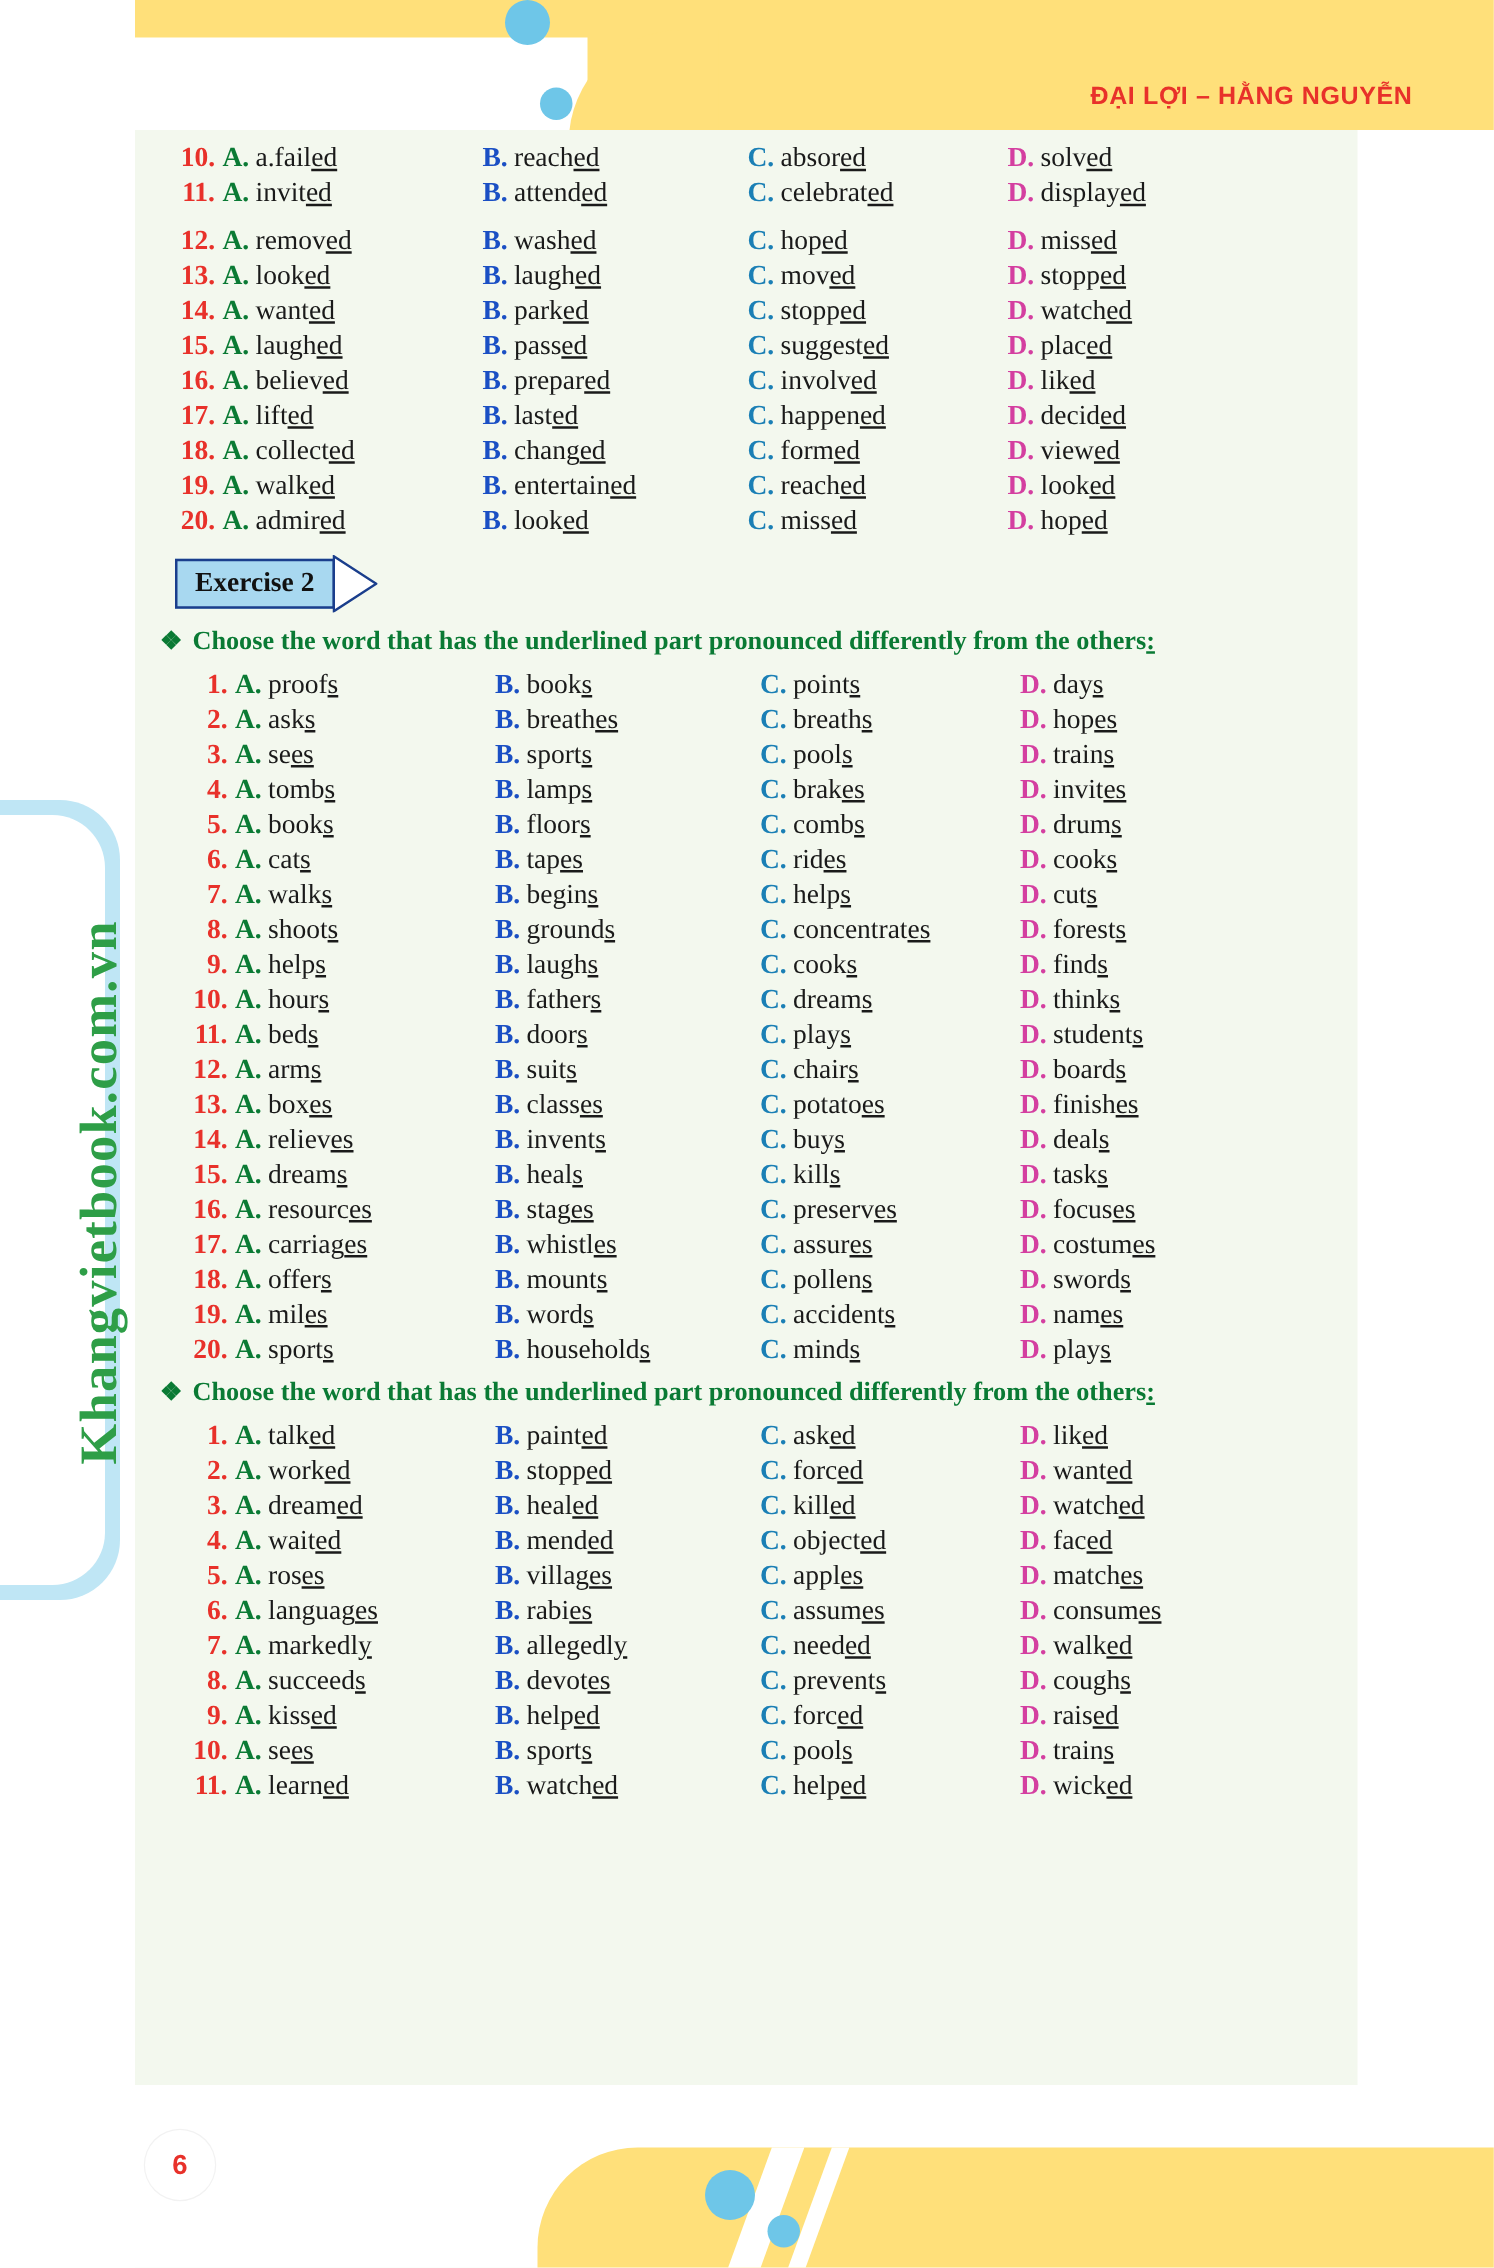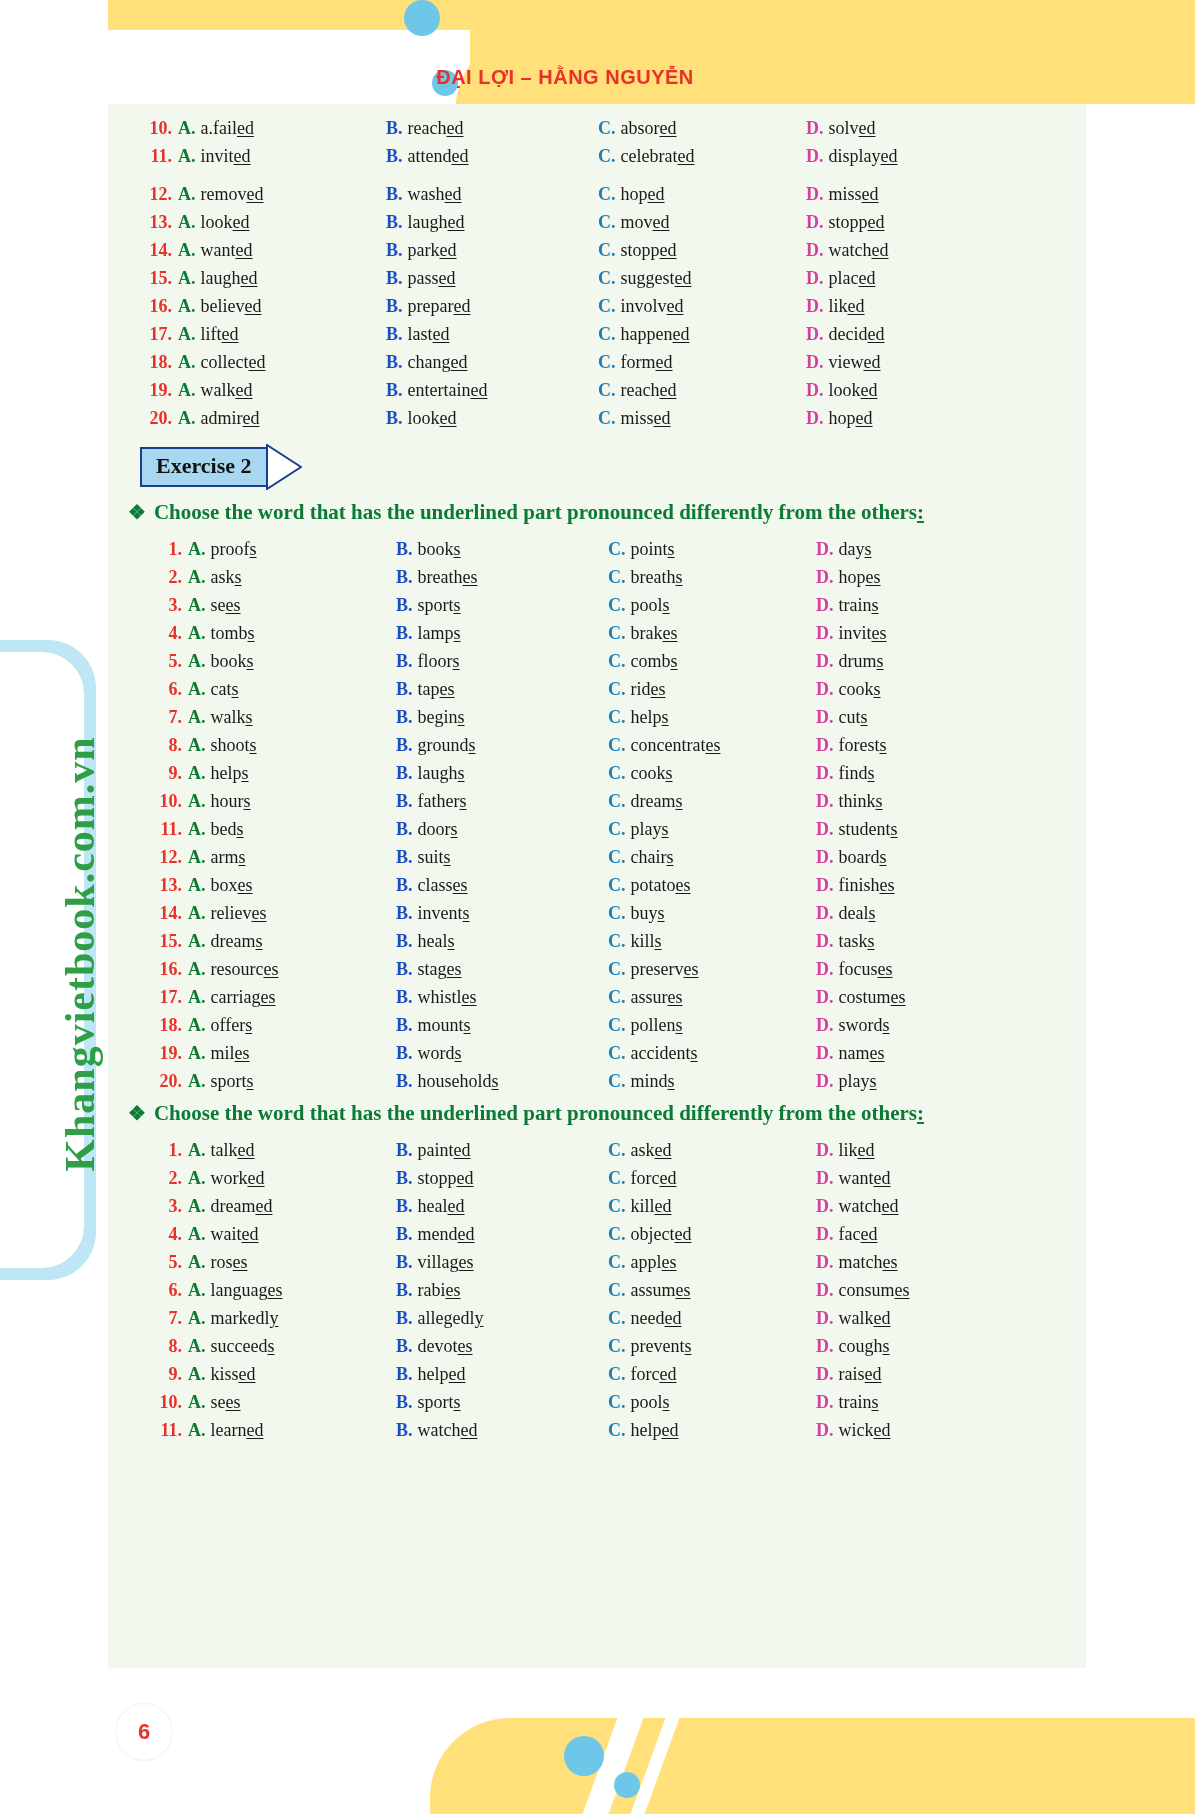--- a/index.html
+++ b/index.html
@@ -118,39 +118,39 @@
     position: absolute;
     left: 108px; top: 104px;
     width: 978px; height: 1564px;
     background: #f3f8ee;
   }
 
   .header-name {
     position: absolute;
     left: 0; top: 66px;
     width: 1130px;
-    text-align: center;
+    text-align: right;
     font-family: "Liberation Sans", sans-serif;
     font-size: 20px;
     font-weight: bold;
     color: #e8312a;
     letter-spacing: 0.5px;
   }
 
   .content {
     position: absolute;
     left: 128px; top: 112px;
     width: 950px;
   }
 
   
   .qrow {
     display: flex;
-    align-items: flex-end;
-    font-size: 18px;
+    align-items: center;
+    font-size: 22px;
     line-height: 1.30;
     color: #1a1a1a;
     height: 28px;
   }
   .qrow .num {
     width: 44px;
     text-align: right;
     color: #e8312a;
     font-weight: bold;
     margin-right: 6px;

